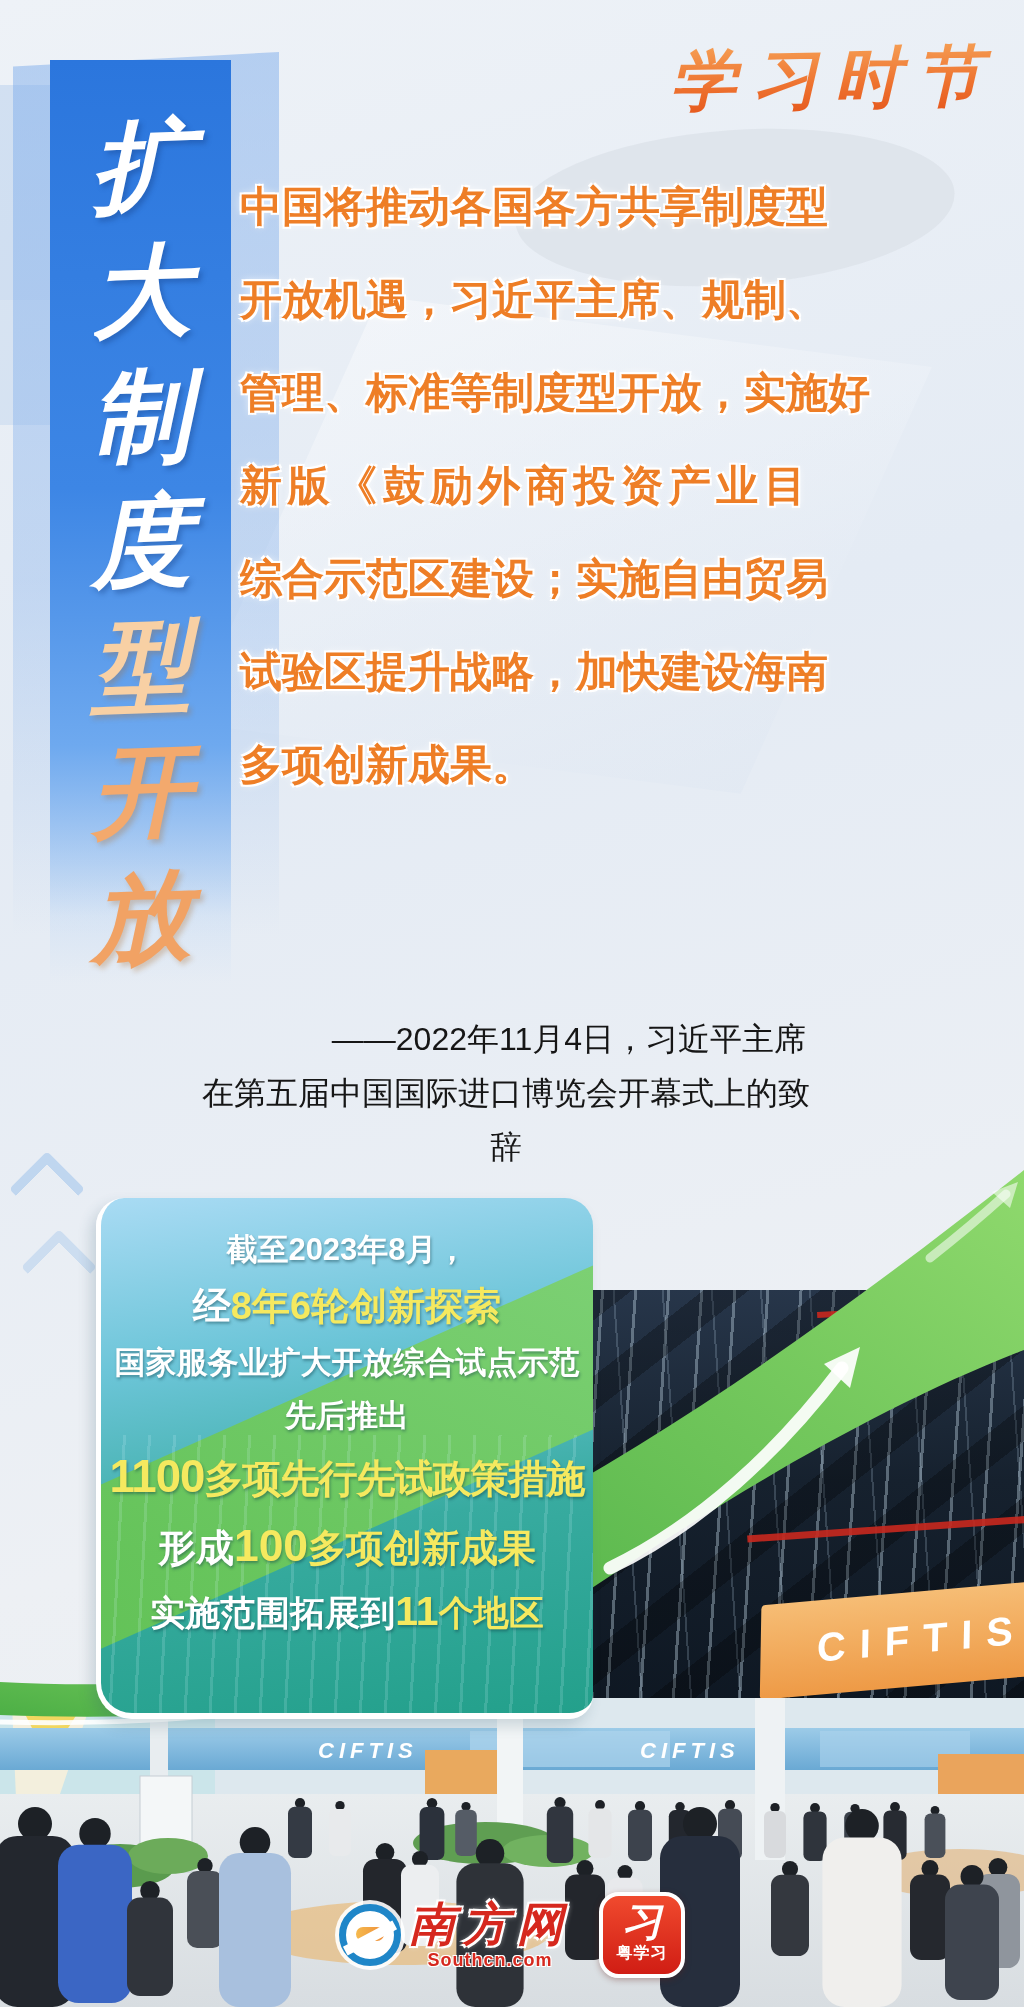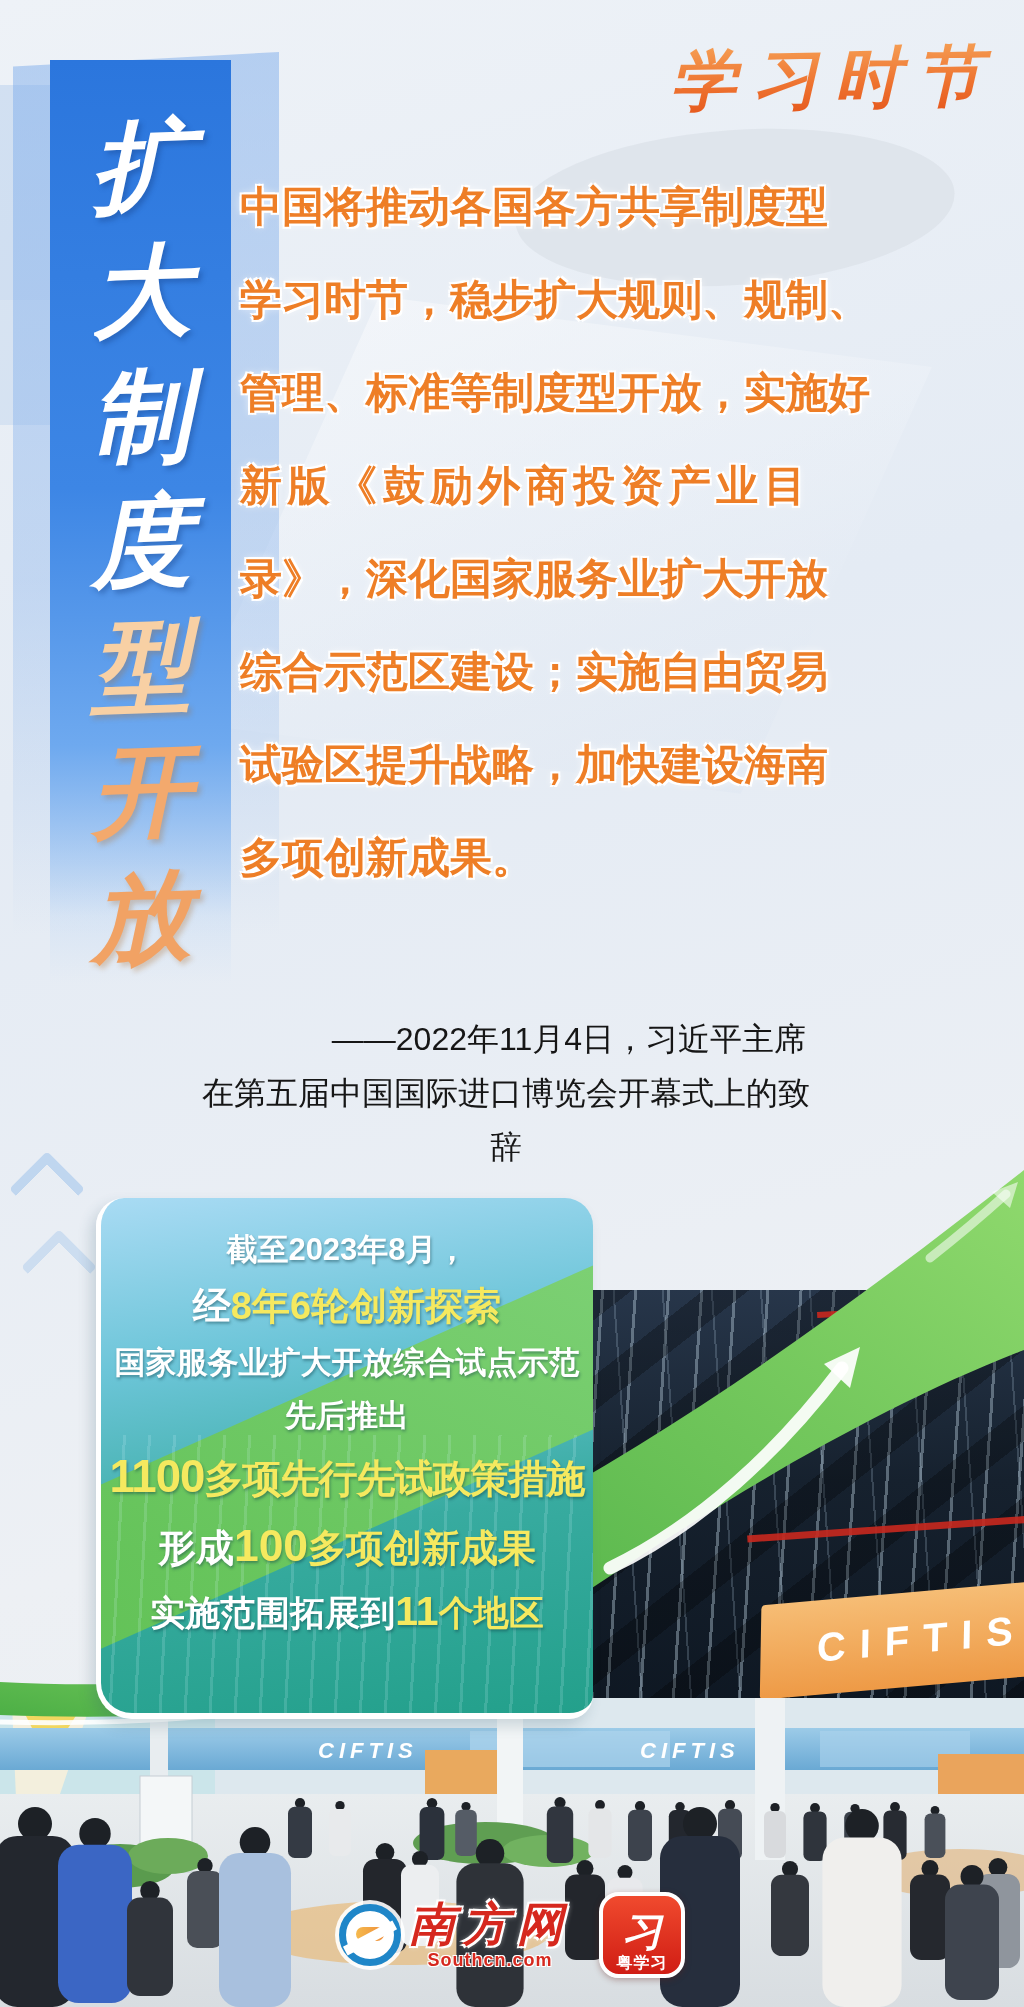--- a/index.html
+++ b/index.html
@@ -123,21 +123,21 @@
     color:#d6281e;font-size:46px;font-weight:bold;letter-spacing:8px;
     text-shadow:2px 2px 0 #fff,-2px -2px 0 #fff,2px -2px 0 #fff,-2px 2px 0 #fff,0 0 6px #fff;}
   .southcn-domain{color:#d6281e;font-size:18px;font-weight:bold;letter-spacing:1px;margin-top:4px;
     text-shadow:1px 1px 0 #fff,-1px -1px 0 #fff,1px -1px 0 #fff,-1px 1px 0 #fff;}
   .yuexuexi{width:86px;height:86px;border-radius:20px;border:4px solid #ffffff;box-sizing:border-box;
     background:linear-gradient(180deg,#f04a2e 0%,#d01d14 100%);
     display:flex;flex-direction:column;align-items:center;justify-content:flex-end;
     box-shadow:0 2px 6px rgba(100,30,20,.35);}
   .yuexuexi-glyph{color:#fff;font-size:40px;font-weight:bold;line-height:44px;
     font-family:"DejaVu Serif","Liberation Serif",serif;font-style:italic;}
-  .yuexuexi-name{color:#fff;font-size:16px;font-weight:bold;letter-spacing:1px;padding-bottom:0;}
+  .yuexuexi-name{color:#fff;font-size:16px;font-weight:bold;letter-spacing:1px;padding-bottom:10px;}
 </style>
 </head>
 <body>
 
 <div class="poster">
 
   <div class="soft-ellipse"></div>
   <div class="soft-sheet"></div>
   <div class="patch-a"></div>
   <div class="patch-b"></div>
@@ -343,24 +343,23 @@
         <span class="v-char">型</span>
         <span class="v-char">开</span>
         <span class="v-char">放</span>
       </div>
   </div>
 
   <div class="brand">学习时节</div>
 
   <div class="quote" id="quote">
       <div class="quote-line">中国将推动各国各方共享制度型</div>
-      <div class="quote-line">学习时节，稳步扩大规则、规制、</div>
+      <div class="quote-line">开放机遇，习近平主席、规制、</div>
       <div class="quote-line">管理、标准等制度型开放，实施好</div>
       <div class="quote-line">新版《鼓励外商投资产业目</div>
-      <div class="quote-line">录》，深化国家服务业扩大开放</div>
       <div class="quote-line">综合示范区建设；实施自由贸易</div>
       <div class="quote-line">试验区提升战略，加快建设海南</div>
       <div class="quote-line short">多项创新成果。</div>
     </div>
   <div class="attribution">
     <div class="attr-1">——2022年11月4日，习近平主席</div>
     <div class="attr-2">在第五届中国国际进口博览会开幕式上的致辞</div>
   </div>
 
   <div class="stats-card">

